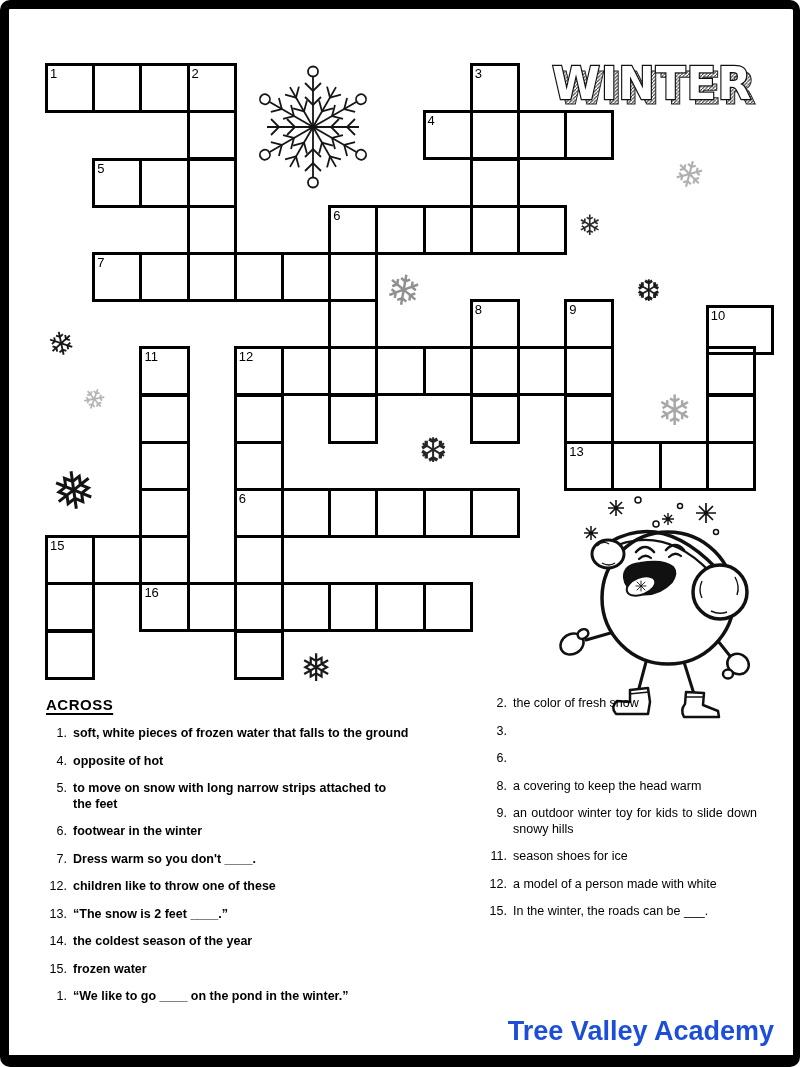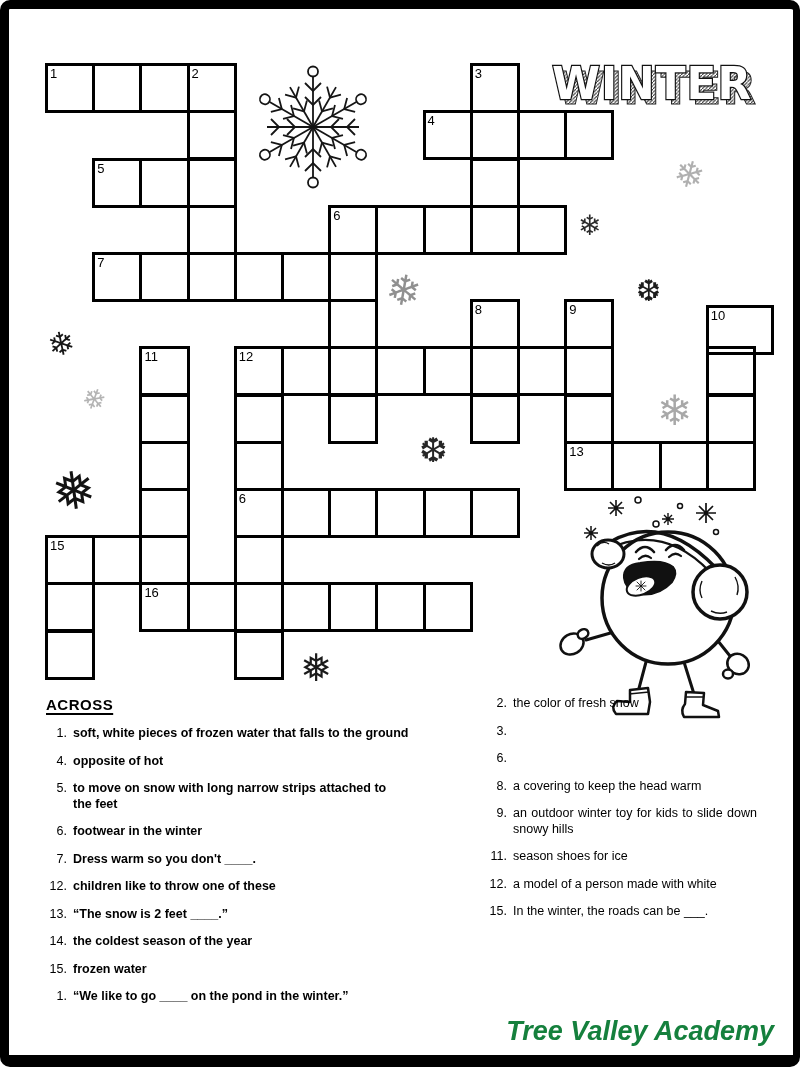--- a/index.html
+++ b/index.html
@@ -349,15 +349,15 @@
           <span class="cnum">12.</span>
           <span class="ctext">a model of a person made with white</span>
         </div>
         <div class="clue">
           <span class="cnum">15.</span>
           <span class="ctext">In the winter, the roads can be ___.</span>
         </div>
       </div>
   </div>
 
-  <div class="brand" style="color: #15803d; font-style: italic;">Tree Valley Academy</div>
+  <div class="brand" style="color: #1d4ed8;">Tree Valley Academy</div>
 
 </div>
 
 </body></html>

